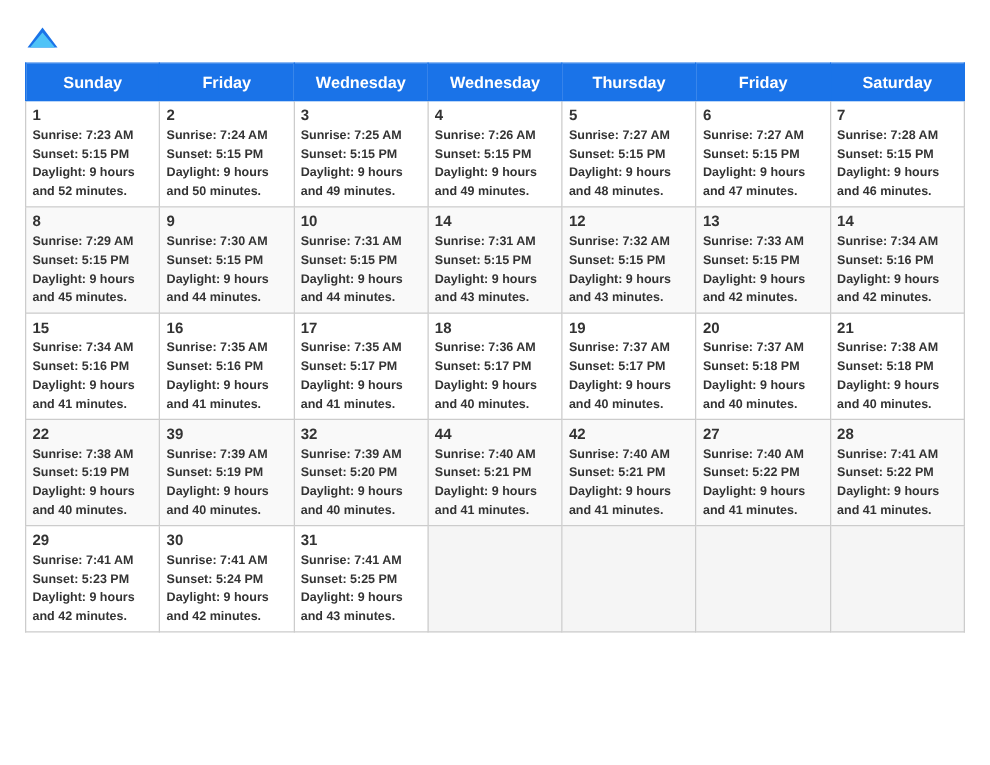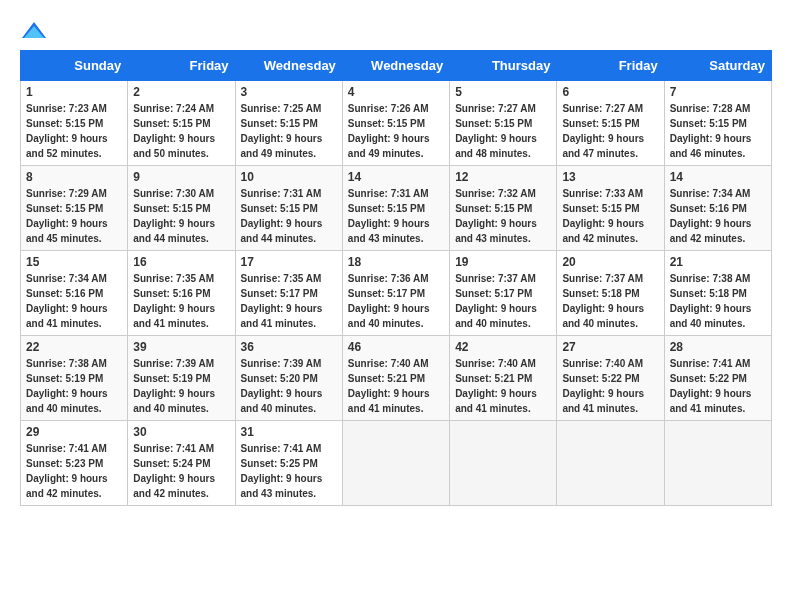--- a/index.html
+++ b/index.html
@@ -46,21 +46,21 @@
     .calendar {
       width: 100%;
       border-collapse: collapse;
     }
     .calendar th {
       background-color: #1a73e8;
       color: #fff;
       font-size: 13px;
       font-weight: bold;
       padding: 7px 6px;
-      text-align: right;
+      text-align: center;
       border: 1px solid #1a73e8;
     }
     .calendar td {
       vertical-align: top;
       border: 1px solid #ccc;
       padding: 4px 5px;
       font-size: 10px;
       color: #333;
       width: calc(100% / 7);
       min-height: 80px;
@@ -164,23 +164,23 @@
         <td><span class="day-number">20</span>
 <span class="day-info">Sunrise: 7:37 AM<br>Sunset: 5:18 PM<br>Daylight: 9 hours and 40 minutes.</span></td>
         <td><span class="day-number">21</span>
 <span class="day-info">Sunrise: 7:38 AM<br>Sunset: 5:18 PM<br>Daylight: 9 hours and 40 minutes.</span></td>
       </tr>
       <tr>
         <td><span class="day-number">22</span>
 <span class="day-info">Sunrise: 7:38 AM<br>Sunset: 5:19 PM<br>Daylight: 9 hours and 40 minutes.</span></td>
         <td><span class="day-number">39</span>
 <span class="day-info">Sunrise: 7:39 AM<br>Sunset: 5:19 PM<br>Daylight: 9 hours and 40 minutes.</span></td>
-        <td><span class="day-number">36</span>
+        <td><span class="day-number">32</span>
 <span class="day-info">Sunrise: 7:39 AM<br>Sunset: 5:20 PM<br>Daylight: 9 hours and 40 minutes.</span></td>
-        <td><span class="day-number">46</span>
+        <td><span class="day-number">44</span>
 <span class="day-info">Sunrise: 7:40 AM<br>Sunset: 5:21 PM<br>Daylight: 9 hours and 41 minutes.</span></td>
         <td><span class="day-number">42</span>
 <span class="day-info">Sunrise: 7:40 AM<br>Sunset: 5:21 PM<br>Daylight: 9 hours and 41 minutes.</span></td>
         <td><span class="day-number">27</span>
 <span class="day-info">Sunrise: 7:40 AM<br>Sunset: 5:22 PM<br>Daylight: 9 hours and 41 minutes.</span></td>
         <td><span class="day-number">28</span>
 <span class="day-info">Sunrise: 7:41 AM<br>Sunset: 5:22 PM<br>Daylight: 9 hours and 41 minutes.</span></td>
       </tr>
       <tr>
         <td><span class="day-number">29</span>

